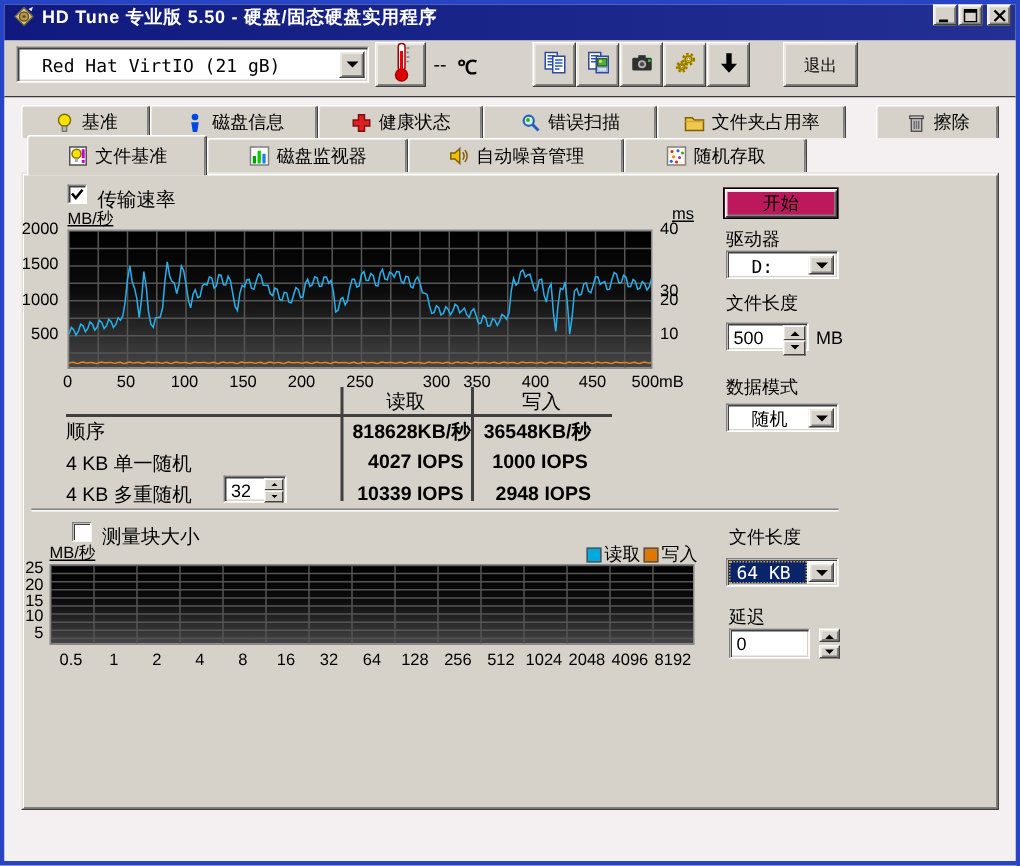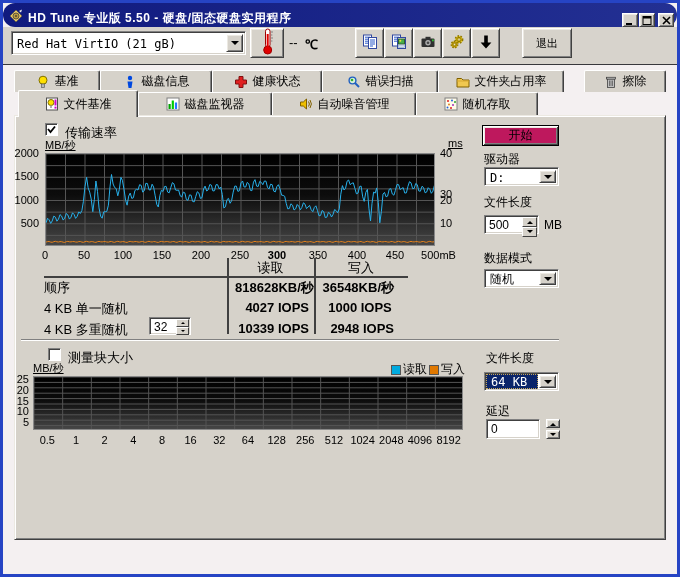--- a/index.html
+++ b/index.html
@@ -1,28 +1,28 @@
 <!DOCTYPE html>
 <html><head>
 <meta charset="utf-8">
 <style>
   * { margin:0; padding:0; box-sizing:border-box; }
   body { width:680px; height:577px; font-family:"Liberation Sans",sans-serif; font-size:12px; color:#000; }
   #win { position:absolute; inset:0; background:#2644c4; padding:3px; }
   #inner { height:100%; display:flex; flex-direction:column; background:#f4f0f1; }
-  .titlebar { height:24px; background:linear-gradient(90deg,#101a7e,#233093); display:flex; align-items:flex-end; padding:0 3px 0 5px; flex:0 0 auto;border-radius:12px; }
+  .titlebar { height:24px; background:linear-gradient(90deg,#101a7e,#233093); display:flex; align-items:flex-start; padding:0 3px 0 5px; flex:0 0 auto; }
   .titlebar .ttext { color:#fff; font-weight:bold; font-size:12px; margin-left:4px; flex:1; letter-spacing:0.5px; }
   .winbtn { width:16px; height:14px; background:#d6d2ca; border:1px solid; border-color:#fff #404040 #404040 #fff; box-shadow:inset 1px 1px 0 #ece9e2, inset -1px -1px 0 #808080; display:flex; align-items:center; justify-content:center; }
   .winbtn + .winbtn { margin-left:1px; }
   .winbtn.close { margin-left:3px; }
   .menubar { height:18px; background:#b9bed8; display:flex; align-items:center; padding-left:5px; gap:8px; border-bottom:1px solid #9a9aa4; flex:0 0 auto; }
   .menuitem { padding:1px 6px; }
   .toolstrip { height:38px; background:#d7d3cc; position:relative; flex:0 0 auto; border-bottom:1px solid #38383c; }
   .combo { position:absolute; background:#fff; border:1px solid; border-color:#808080 #fff #fff #808080; box-shadow:inset 1px 1px 0 #404040, inset -1px -1px 0 #d6d2ca; display:flex; align-items:center; }
-  .combo .ctext { flex:1; padding:2px 4px 0 5px; font-family:"DejaVu Sans Mono",monospace; font-size:12px; white-space:nowrap; overflow:hidden; }
+  .combo .ctext { flex:1; padding:2px 4px 0 5px; font-family:"DejaVu Sans Mono",monospace; font-size:12px; white-space:nowrap; overflow:hidden;margin-left:11px; }
   .combo .cbtn { width:17px; align-self:stretch; margin:2px 2px 2px 0; background:#d6d2ca; border:1px solid; border-color:#fff #404040 #404040 #fff; box-shadow:inset 1px 1px 0 #ece9e2, inset -1px -1px 0 #808080; display:flex; align-items:center; justify-content:center; }
   .caret { width:0; height:0; border:4px solid transparent; border-top:4px solid #000; margin-top:4px; }
   .btn { background:#d6d2ca; border:1px solid; border-color:#fff #404040 #404040 #fff; box-shadow:inset 1px 1px 0 #ece9e2, inset -1px -1px 0 #808080; display:flex; align-items:center; justify-content:center; }
   #drive-combo { left:8px; top:4px; width:235px; height:24px; }
   #thermo-btn { position:absolute; left:247px; top:1px; width:34px; height:30px; }
   #temp-text { position:absolute; left:286px; top:8px; font-size:13px; }
   #temp-unit { position:absolute; left:302px; top:8px; font-weight:bold; font-size:13px; }
   .tbtn { position:absolute; top:1px; width:29px; height:30px; }
   #exit-btn { position:absolute; left:519px; top:1px; width:50px; height:30px; font-size:11px; }
   .client { flex:1; position:relative; background:#f4f0f1; }
@@ -290,21 +290,21 @@
             <span class="tick" style="left:425px;top:77.5px;">20</span>
             <span class="tick" style="left:425px;top:100.75px;">10</span>
           </div>
       <div id="plot1-xticks">
             <span class="tick" style="left:30px;top:133px;transform:translateX(-50%);">0</span>
             <span class="tick" style="left:69px;top:133px;transform:translateX(-50%);">50</span>
             <span class="tick" style="left:108px;top:133px;transform:translateX(-50%);">100</span>
             <span class="tick" style="left:147px;top:133px;transform:translateX(-50%);">150</span>
             <span class="tick" style="left:186px;top:133px;transform:translateX(-50%);">200</span>
             <span class="tick" style="left:225px;top:133px;transform:translateX(-50%);">250</span>
-            <span class="tick" style="left:262px;top:133px;transform:translateX(-50%);font-weight:bold;">300</span>
+            <span class="tick" style="left:276px;top:133px;transform:translateX(-50%);">300</span>
             <span class="tick" style="left:303px;top:133px;transform:translateX(-50%);">350</span>
             <span class="tick" style="left:342px;top:133px;transform:translateX(-50%);">400</span>
             <span class="tick" style="left:380px;top:133px;transform:translateX(-50%);">450</span>
             <span class="tick" style="left:420px;top:133px;transform:translateX(-50%);transform:translateX(-40%);">500mB</span>
           </div>
 
       <div id="restable">
             <span class="lbl" style="left:212px;top:143px;width:87px;text-align:center;">读取</span>
 <span class="lbl" style="left:299px;top:143px;width:94px;text-align:center;">写入</span>
 <div style="position:absolute;left:29px;top:160px;width:364px;border-top:2px solid #404040;"></div>

